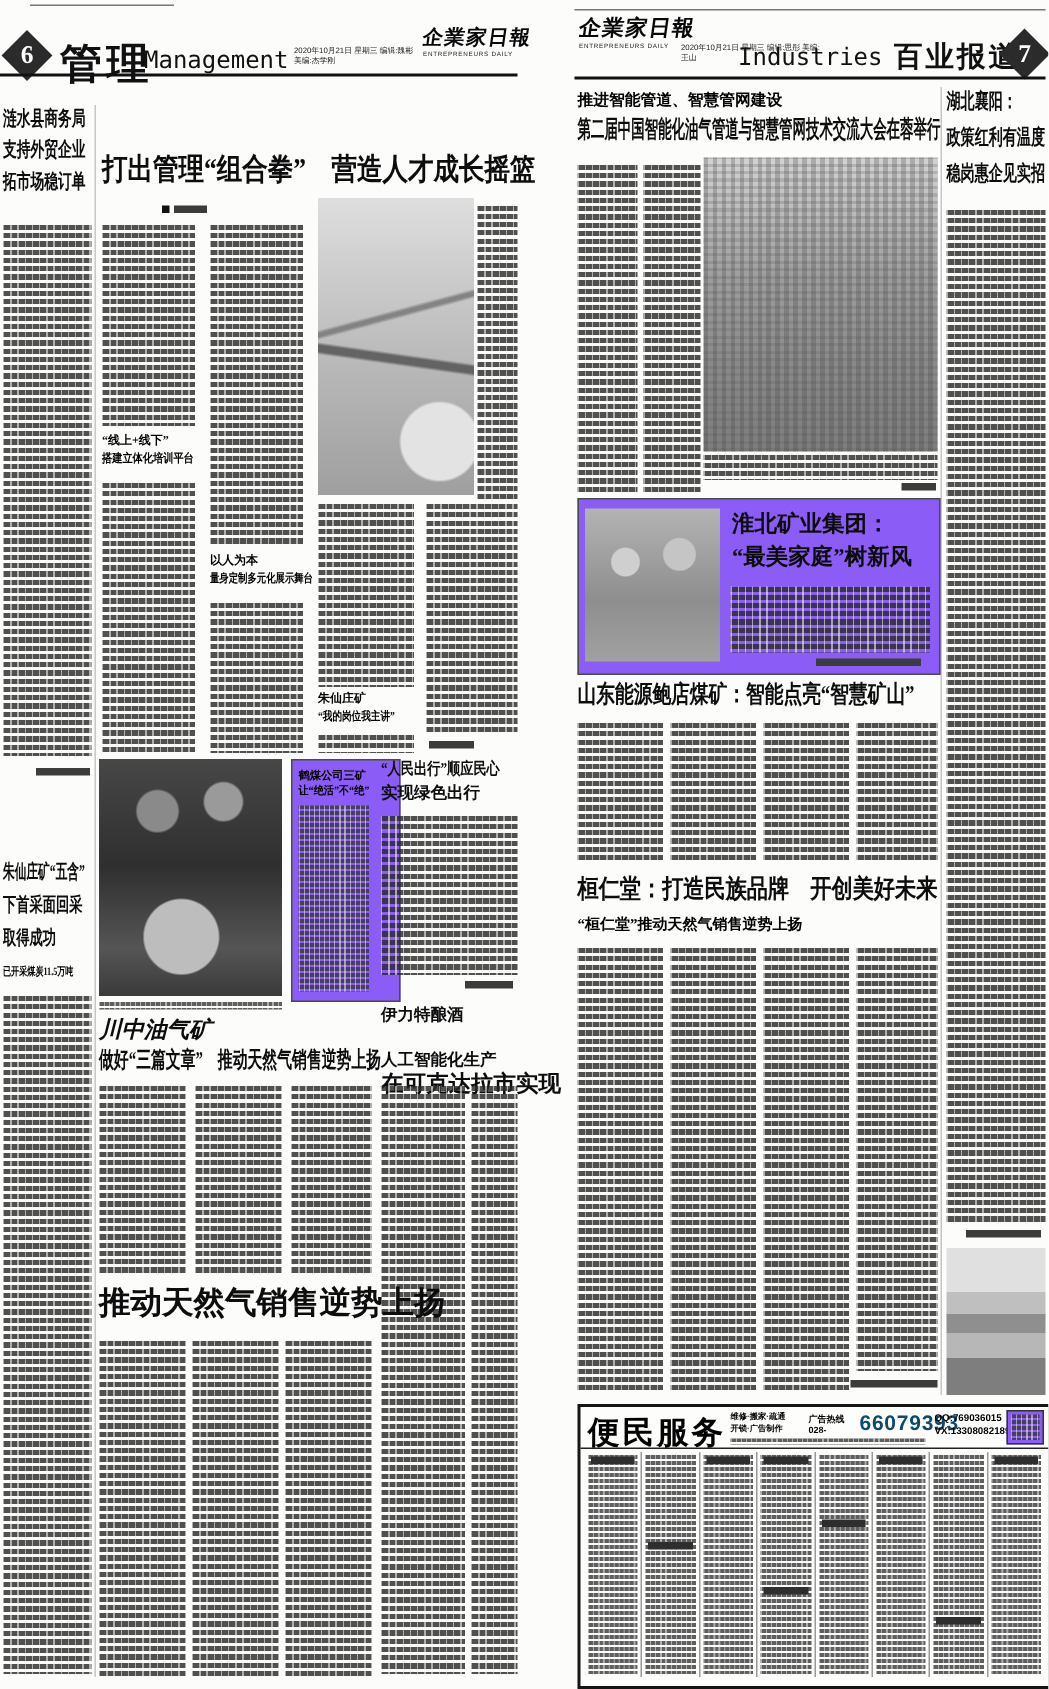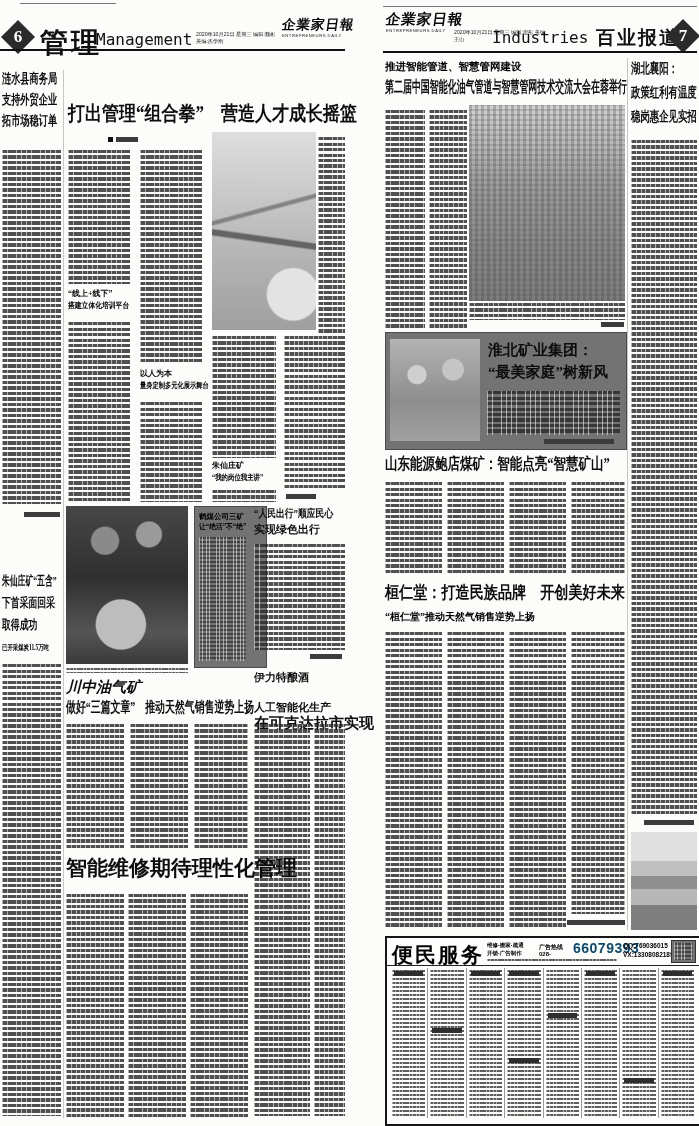--- a/index.html
+++ b/index.html
@@ -28,21 +28,21 @@
   .badge .dsq{position:absolute;left:3px;top:3px;width:24px;height:24px;background:#2b2b2b;transform:rotate(45deg);}
   .badge span{position:absolute;inset:0;display:flex;align-items:center;justify-content:center;
               color:#fff;font-weight:700;font-size:17px;font-family:"Liberation Serif",serif;}
   .secCn{position:absolute;font-family:"Liberation Serif","DejaVu Serif",serif;font-weight:700;color:#111;white-space:nowrap;}
   .secEn{position:absolute;font-family:"DejaVu Sans Mono","Liberation Mono",monospace;color:#111;white-space:nowrap;}
   .logoCn{font-family:"Liberation Serif","DejaVu Serif",serif;font-weight:700;color:#090909;
           transform:skewX(-8deg);letter-spacing:1px;white-space:nowrap;line-height:1;}
   .logoEn{font-size:4.2px;letter-spacing:.5px;color:#222;white-space:nowrap;line-height:1;margin-top:2px;}
   .dateline{position:absolute;font-size:5.2px;line-height:7px;color:#232323;}
   .kicker{position:absolute;font-weight:700;font-size:10.5px;color:#000;white-space:nowrap;}
-  .box{position:absolute;border:1px solid #4a4a4a;background:#737373;}
+  .box{position:absolute;border:1px solid #4a4a4a;background:#8b5cf6;}
   
   .svc{position:absolute;border:2px solid #161616;background:#fdfdfc;}
   .svc-title{position:absolute;font-weight:700;font-size:21px;letter-spacing:2px;color:#000;white-space:nowrap;}
   .svc-small{position:absolute;font-weight:700;font-size:5.5px;line-height:7.5px;color:#000;white-space:nowrap;}
   .svc-lab{position:absolute;font-weight:700;font-size:6px;line-height:7px;color:#000;width:30px;}
   .svc-phone{position:absolute;font-weight:700;font-size:14px;letter-spacing:.5px;color:#0c4a6e;white-space:nowrap;}
   .svc-qq{position:absolute;font-weight:700;font-size:6.5px;line-height:9px;color:#000;white-space:nowrap;}
   .ad-grid{position:absolute;display:flex;}
   .ad-col{position:relative;flex:1;border-left:1px solid #9a9a9a;}
   .ad-col:first-child{border-left:none;}
@@ -135,21 +135,21 @@
   <div class="hl" style="left:254px;top:702px;font-size:11px;">人工智能化生产</div>
   <div class="gk" style="left:254px;top:724px;width:56px;height:392px;"></div>
   <div class="gk" style="left:314px;top:724px;width:31px;height:392px;"></div>
 
   <div class="hl" style="left:66px;top:680px;font-size:15px;font-style:italic;">川中油气矿</div>
   <div class="hl" style="left:66px;top:700px;font-size:15px;transform:scaleX(.66);">做好“三篇文章”　推动天然气销售逆势上扬</div>
   <div class="gk" style="left:66px;top:724px;width:58px;height:126px;"></div>
   <div class="gk" style="left:130px;top:724px;width:58px;height:126px;"></div>
   <div class="gk" style="left:194px;top:724px;width:54px;height:126px;"></div>
 
-  <div class="hl" style="left:66px;top:858px;font-size:21px;">智能维修期待理性化管理</div>
+  <div class="hl" style="left:66px;top:858px;font-size:21px;">推动天然气销售逆势上扬</div>
   <div class="gk" style="left:66px;top:894px;width:58px;height:224px;"></div>
   <div class="gk" style="left:128px;top:894px;width:58px;height:224px;"></div>
   <div class="gk" style="left:190px;top:894px;width:58px;height:224px;"></div>
 
   <div class="hrule" style="left:383px;top:6px;width:314px;height:1px;background:#777;"></div>
 
   <div class="abs" style="left:386px;top:12px;">
     <div class="logoCn" style="font-size:14.5px;">企業家日報</div>
     <div class="logoEn">ENTREPRENEURS DAILY</div>
   </div>

